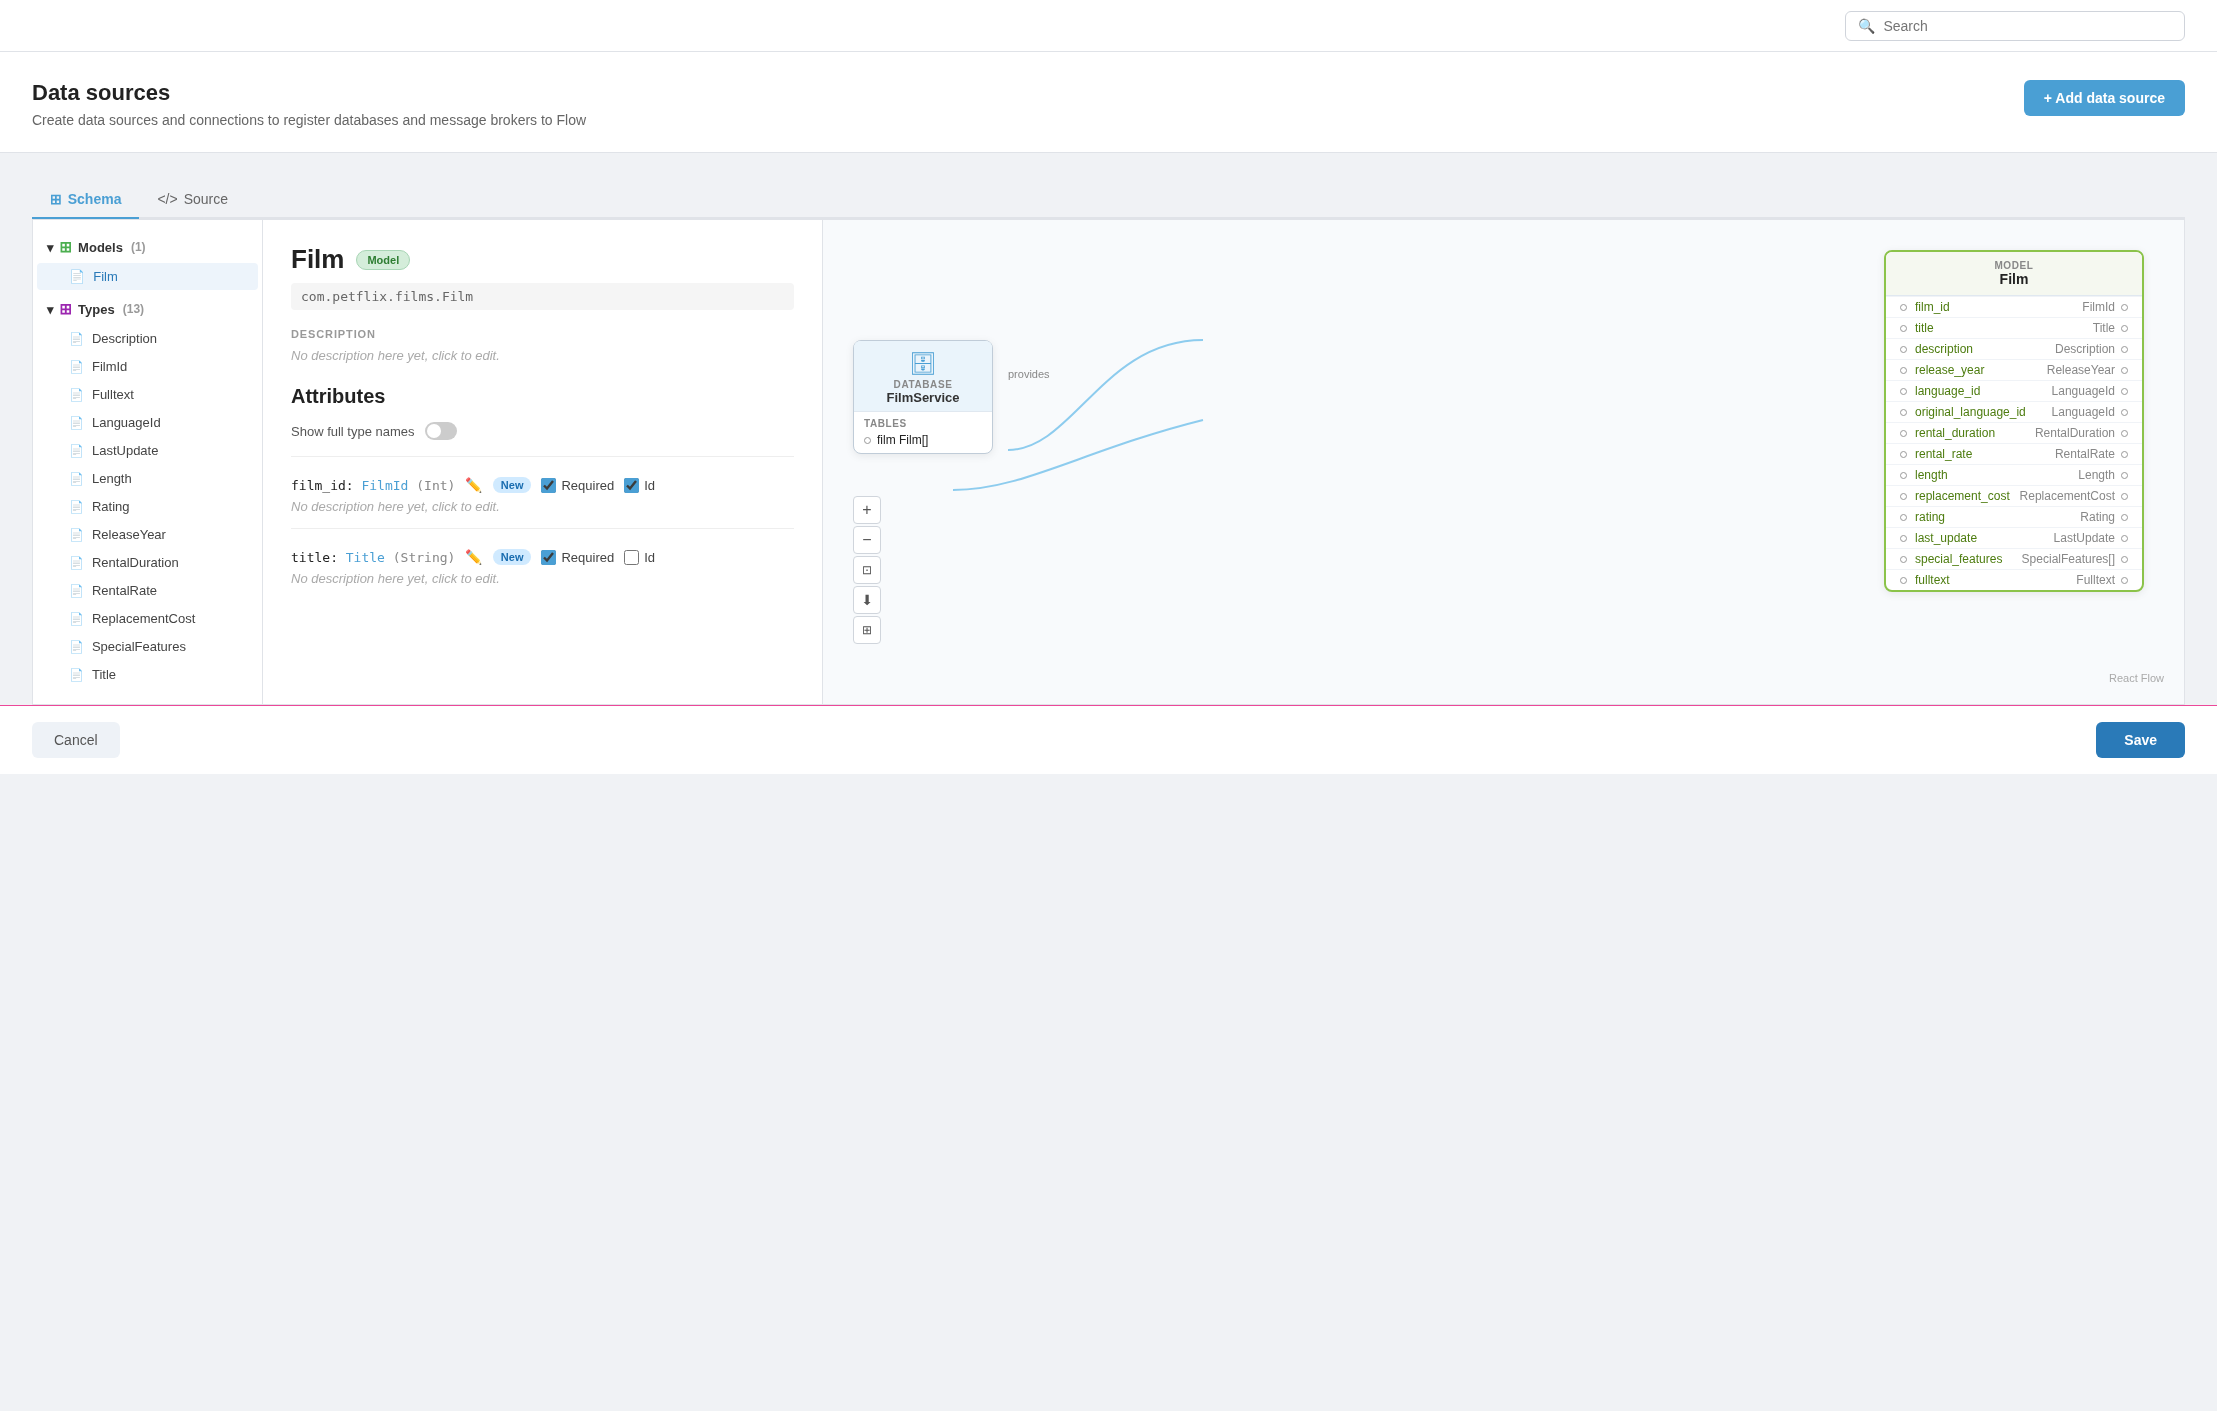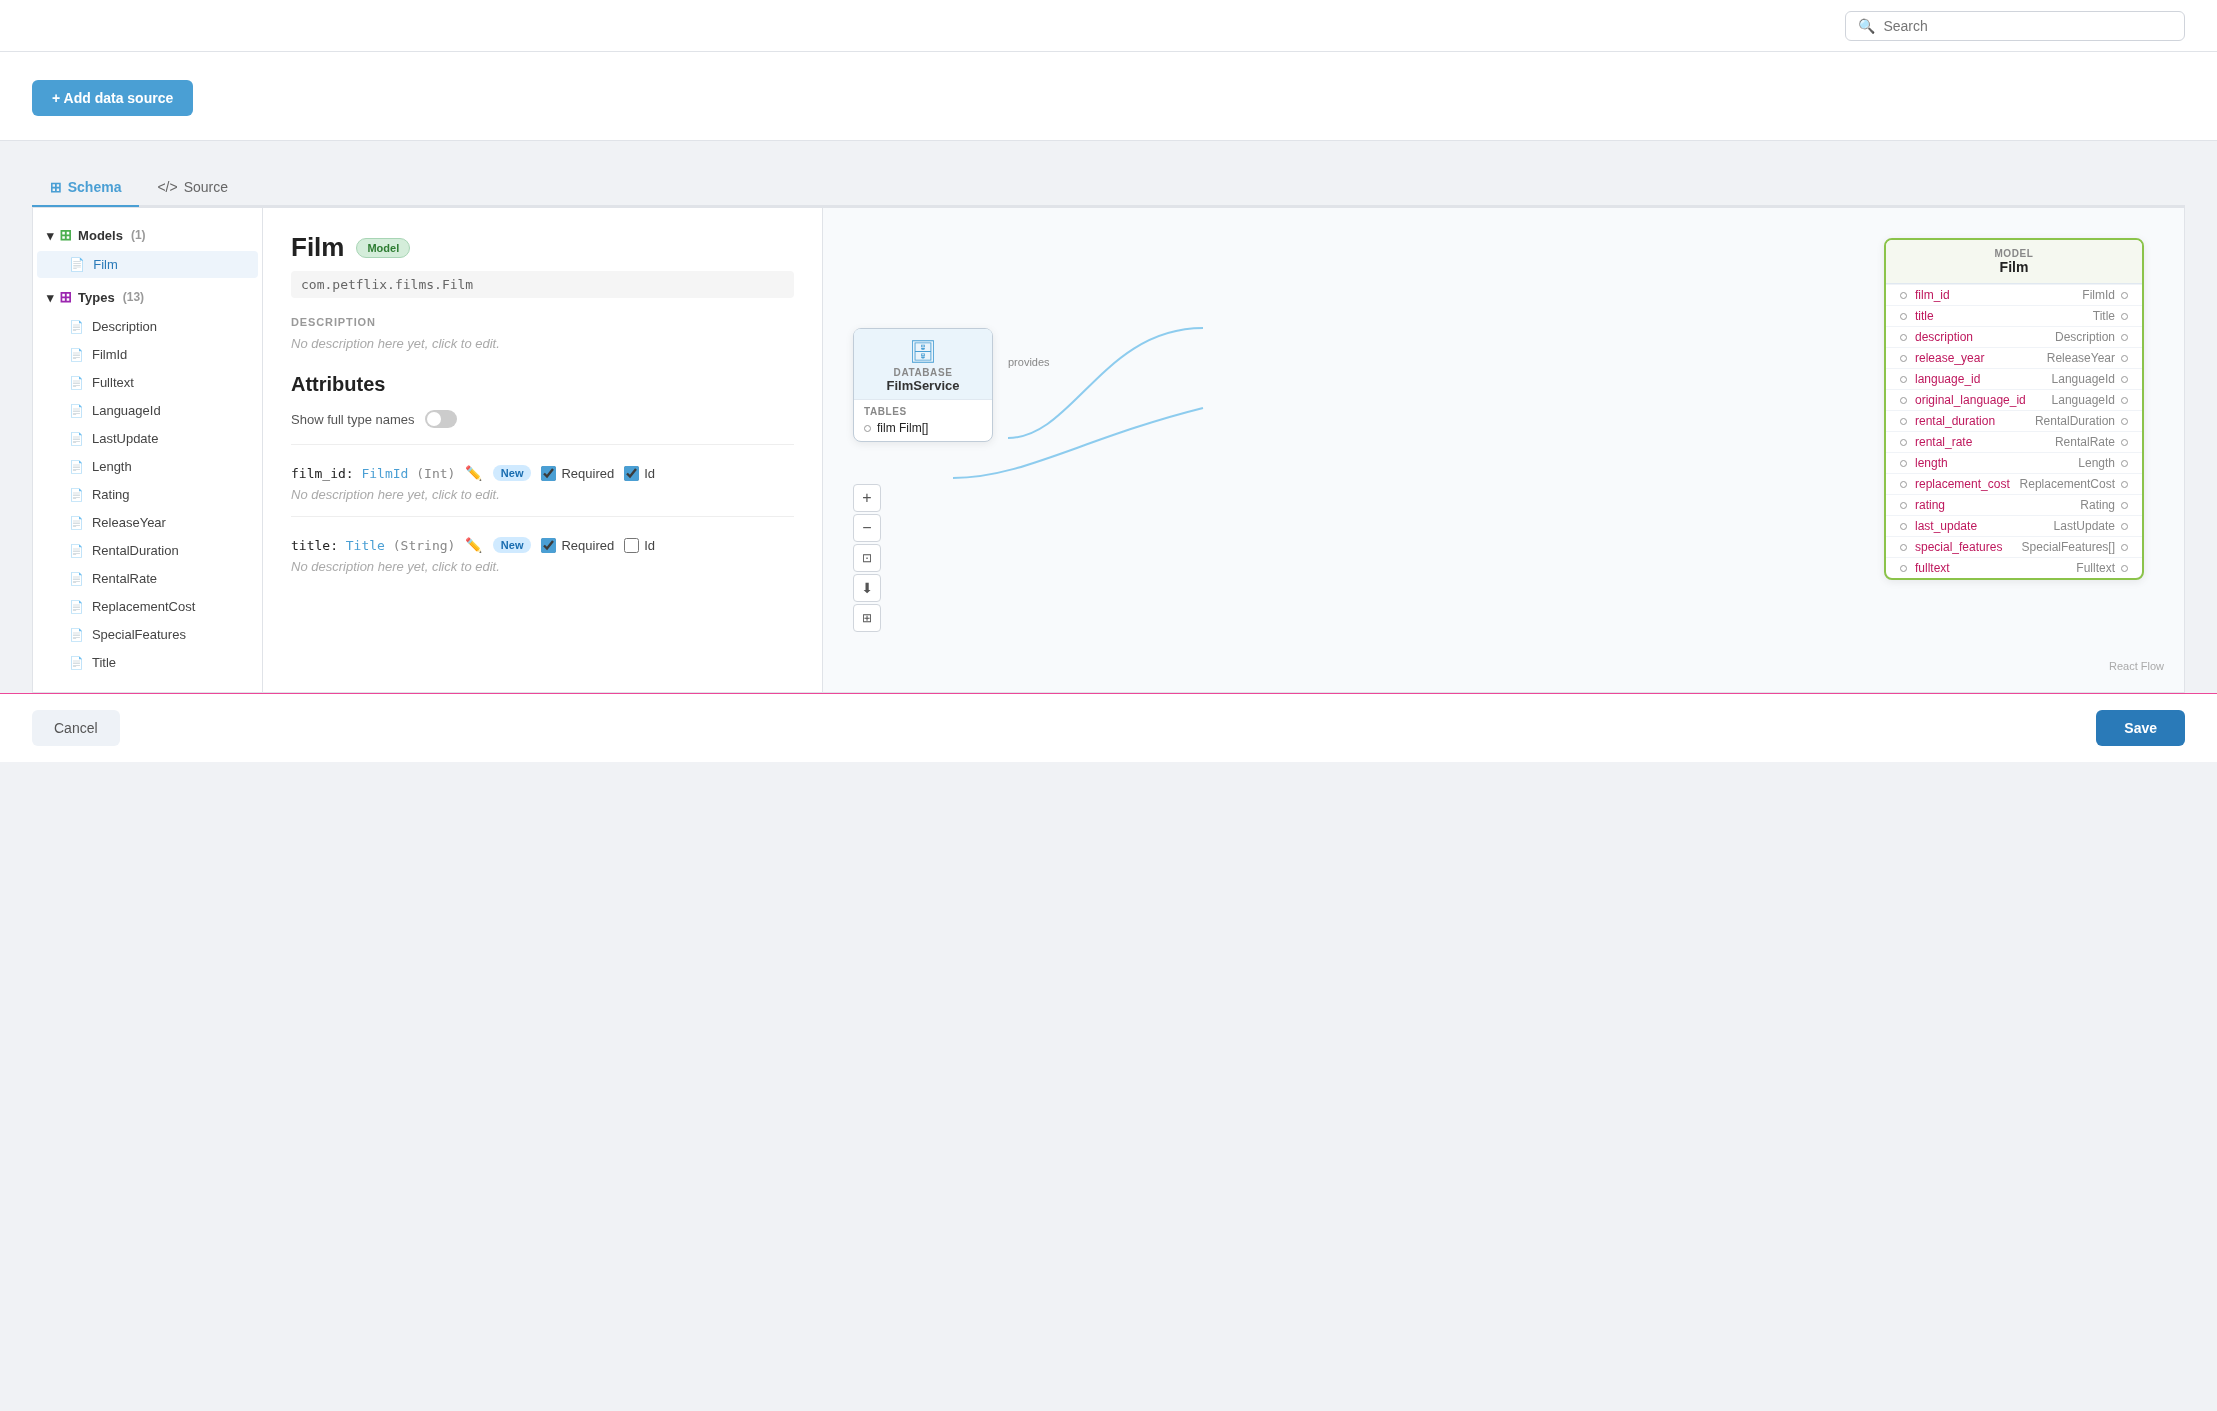--- a/index.html
+++ b/index.html
@@ -76,21 +76,21 @@
     .db-section-label { font-size: 10px; color: #888; font-weight: 700; letter-spacing: 0.06em; margin-bottom: 4px; }
     .db-table-row { display: flex; align-items: center; gap: 6px; font-size: 12px; }
     .db-table-dot { width: 7px; height: 7px; border-radius: 50%; border: 1.5px solid #999; }
 
     
     .model-node { position: absolute; top: 20px; right: 30px; background: #fff; border: 2px solid #8bc34a; border-radius: 8px; width: 280px; box-shadow: 0 2px 8px rgba(0,0,0,0.08); }
     .model-node-header { padding: 8px 14px; border-bottom: 1px solid #e0e8f0; background: #f5f8f0; border-radius: 6px 6px 0 0; text-align: center; }
     .model-node-label { font-size: 10px; color: #888; font-weight: 700; letter-spacing: 0.06em; }
     .model-node-name { font-size: 14px; font-weight: 700; }
     .model-row { display: flex; align-items: center; justify-content: space-between; padding: 3px 14px; font-size: 12px; border-top: 1px solid #f0f3f7; }
-    .model-row-left { display: flex; align-items: center; gap: 8px; color: #be185d; }
+    .model-row-left { display: flex; align-items: center; gap: 8px; color: #4d7c0f; }
     .model-row-right { color: #888; font-size: 12px; }
     .model-dot { width: 7px; height: 7px; border-radius: 50%; border: 1.5px solid #999; }
     .model-dot-right { width: 7px; height: 7px; border-radius: 50%; border: 1.5px solid #999; }
 
     
     .connections-svg { position: absolute; top: 0; left: 0; width: 100%; height: 100%; pointer-events: none; }
 
     
     .graph-controls { position: absolute; bottom: 80px; left: 30px; display: flex; flex-direction: column; gap: 2px; }
     .graph-ctrl-btn { width: 28px; height: 28px; background: #fff; border: 1px solid #d0d5dc; border-radius: 4px; display: flex; align-items: center; justify-content: center; cursor: pointer; font-size: 16px; color: #555; }
@@ -110,20 +110,24 @@
 
 <div class="header">
   <div class="search-bar">
     <span>🔍</span>
     <input type="text" placeholder="Search" style="">
   </div>
 </div>
 
 <div class="page-header">
   <div style="display:flex; justify-content:space-between; align-items:flex-start;">
+    <div>
+      <h1>Data sources</h1>
+      <p>Create data sources and connections to register databases and message brokers to Flow</p>
+    </div>
     <button class="add-btn">+ Add data source</button>
   </div>
 </div>
 
 <div class="section">
 
   <div class="tabs">
     <div class="tab active">
       <span>⊞</span>
       <span>Schema</span>

